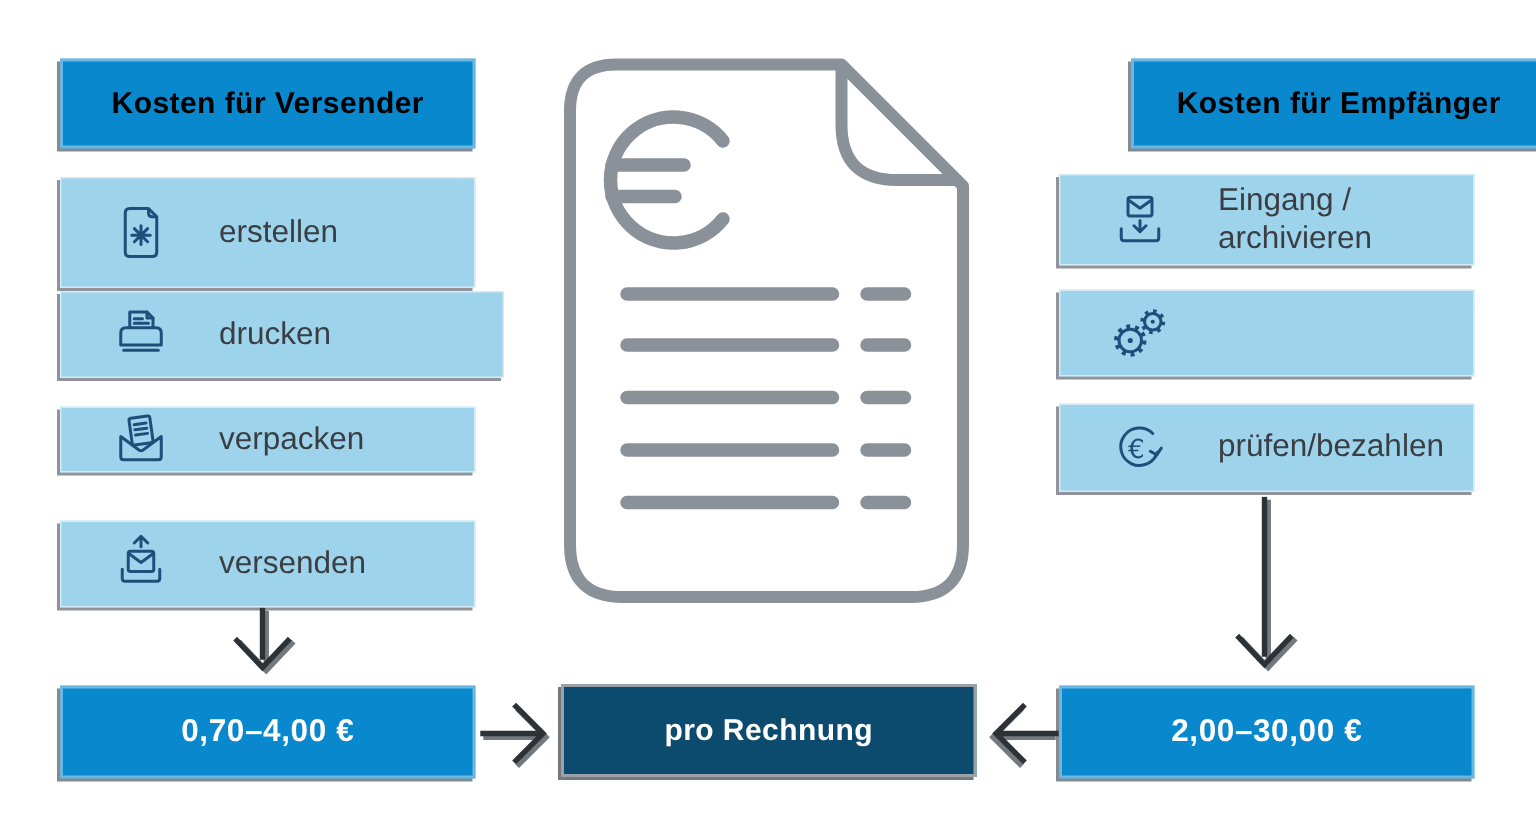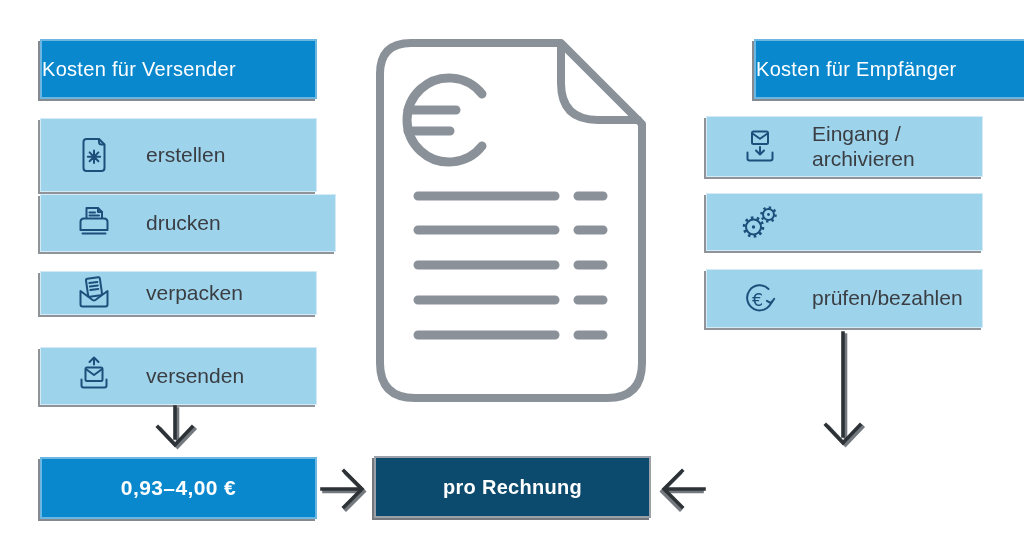--- a/index.html
+++ b/index.html
@@ -4,21 +4,21 @@
 <style>
   html,body{margin:0;padding:0;background:#ffffff;}
   .canvas{
     position:relative;width:1024px;height:559px;background:#ffffff;overflow:hidden;
     font-family:"Liberation Sans",sans-serif;
   }
   .box{position:absolute;box-sizing:border-box;display:flex;align-items:center;}
   .hdr{
     background:#0a88ce;border:2px solid rgba(255,255,255,.40);
     box-shadow:-2px 2px 0 rgba(33,42,52,.55);
-    justify-content:flex-start;color:#ffffff;font-weight:400;font-size:20px;letter-spacing:.3px;
+    justify-content:center;color:#000000;font-weight:700;font-size:20px;letter-spacing:.3px;
   }
   .item{
     background:#9ed3ec;border:1px solid rgba(255,255,255,.55);
     box-shadow:-2px 2px 0 rgba(33,42,52,.5);
     padding-left:31px;gap:30px;color:#3a3e43;font-size:21px;
   }
   .item .label{max-width:165px;line-height:1.18;}
   .item svg{flex-shrink:0;display:block;}
   .price{
     background:#0a88ce;border:2px solid rgba(255,255,255,.40);
@@ -80,21 +80,21 @@
     <svg width="44" height="44" viewBox="0 0 44 44">
       <path class="ic" d="M22 10.5 V4 M17.5 8 L22 3.5 L26.5 8"></path>
       <rect class="ic" x="13.5" y="13.5" width="17" height="13.5" rx="1.5"></rect>
       <path class="ic" d="M14.5 15.5 L22 21 L29.5 15.5"></path>
       <path class="ic" d="M9.5 25.5 V31.5 Q9.5 33.5 11.5 33.5 H32.5 Q34.5 33.5 34.5 31.5 V25.5"></path>
     </svg>
     <span class="label">versenden</span>
   </div>
 
   <div class="box price" style="left:40px;top:457px;width:277px;height:62px;">
-    <span>0,93–4,00 €</span>
+    <span>0,70–4,00 €</span>
   </div>
 
   <svg style="position:absolute;left:375px;top:38px;" width="272" height="365" viewBox="0 0 272 365">
     <path class="doc" stroke-width="8" d="M36 5 H186 L267 86 V325 Q267 360 232 360 H40 Q5 360 5 325 V36 Q5 5 36 5 Z"></path>
     <path class="doc" stroke-width="8" d="M186 7 V45 Q186 82 223 82 H263"></path>
     <path class="doc" stroke-width="9" d="M107 56 A42 42 0 1 0 107 108"></path>
     <path class="doc" stroke-width="9" d="M33 72 H81 M33 93 H75"></path>
     <path class="doc" stroke-width="9" d="M43 158 H180 M203 158 H228"></path>
     <path class="doc" stroke-width="9" d="M43 192 H180 M203 192 H228"></path>
     <path class="doc" stroke-width="9" d="M43 227 H180 M203 227 H228"></path>
@@ -133,20 +133,23 @@
 
   <div class="box item" style="left:706px;top:269px;width:277px;height:59px;">
     <svg width="44" height="44" viewBox="0 0 44 44">
       <path class="ic" d="M30.5 12 A12.5 12.5 0 1 0 33.6 24.5"></path>
       <path class="ic" d="M36.2 21.8 L33.2 26.3 L28.9 23.8"></path>
       <text x="14" y="28.5" font-family="DejaVu Sans, sans-serif" font-size="17.5" fill="#1e4f7b" stroke="none">€</text>
     </svg>
     <span class="label">prüfen/bezahlen</span>
   </div>
 
+  <div class="box price" style="left:706px;top:457px;width:277px;height:62px;">
+    <span>2,00–30,00 €</span>
+  </div>
 
   <svg class="arrow" style="left:150px;top:405px;" width="56" height="50" viewBox="0 0 56 50">
     <g transform="translate(2.5,2)">
         <path class="arr-echo" d="M25 2 V33 M8 22 L25 40 L42 22"></path>
       </g>
     <path class="arr-main" d="M25 2 V33 M8 22 L25 40 L42 22"></path>
   </svg>
 
   <svg class="arrow" style="left:818px;top:331px;" width="56" height="122" viewBox="0 0 56 122">
     <g transform="translate(2.5,2)">

